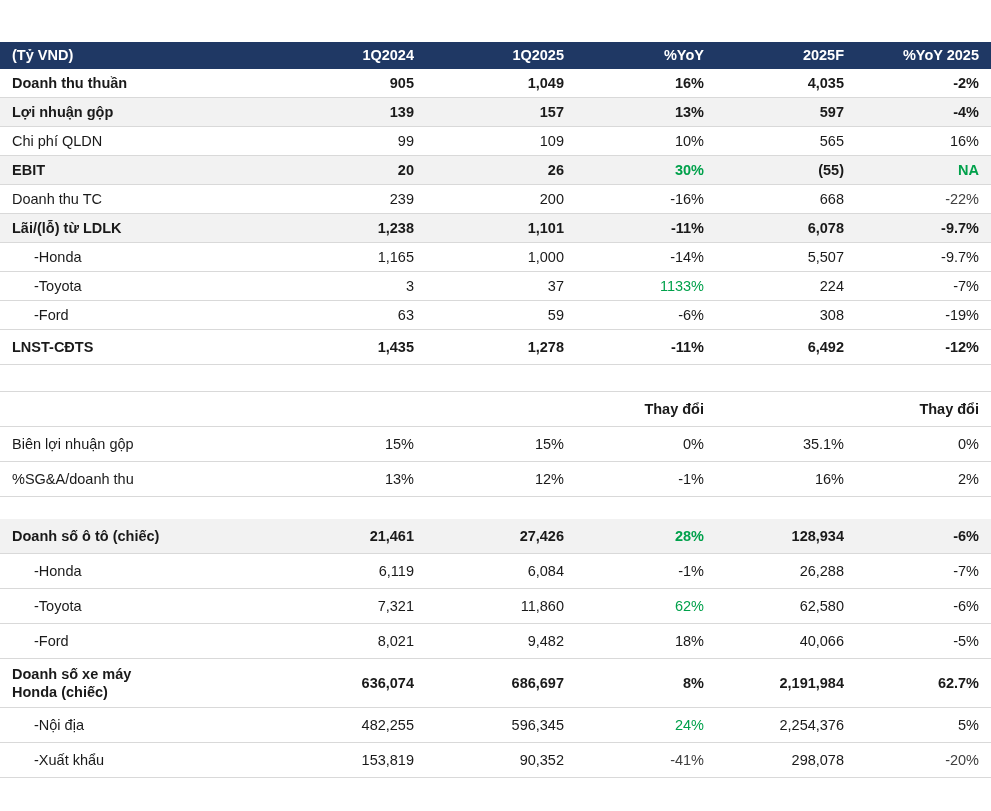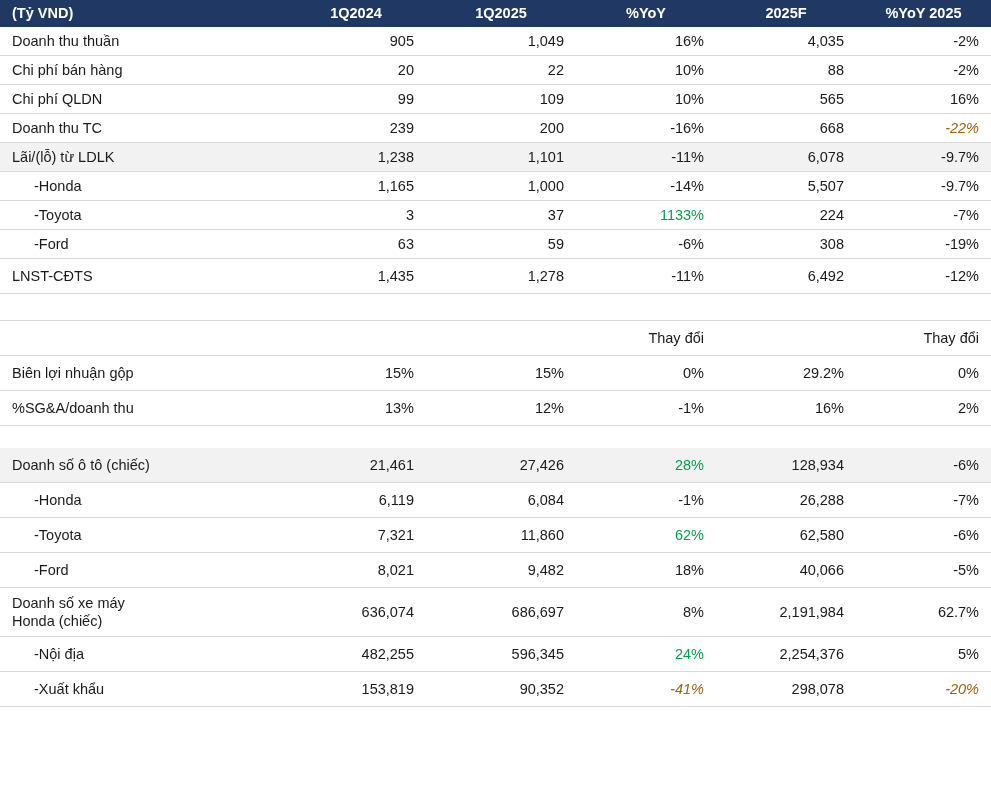--- a/index.html
+++ b/index.html
@@ -12,79 +12,81 @@
     height: 811px;
     font-family: "Liberation Sans", sans-serif;
     color: #1a1a1a;
     overflow: hidden;
   }
   #page {
     position: relative;
     width: 991px;
     height: 618px;
     box-sizing: border-box;
+    margin-top: 42px;
   }
   table.fin {
     width: 991px;
     border-collapse: collapse;
     table-layout: fixed;
     font-size: 14.5px;
   }
   table.fin col.c0 { width: 286px; }
   table.fin col.c1 { width: 140px; }
   table.fin col.c2 { width: 150px; }
   table.fin col.c3 { width: 140px; }
   table.fin col.c4 { width: 140px; }
   table.fin col.c5 { width: 135px; }
 
   thead th {
     background: #1f3864;
     color: #ffffff;
     font-weight: bold;
     font-size: 14.5px;
     padding: 5px 12px 6px 12px;
+    text-align: right;
     white-space: nowrap;
   }
   thead th.lead {
     text-align: left;
   }
   tbody td {
     padding: 6px 12px;
     text-align: right;
     white-space: nowrap;
     border-bottom: 1px solid #d9d9d9;
     vertical-align: middle;
   }
   tbody td.lead {
     text-align: left;
   }
   tbody tr.shade td {
     background: #f2f2f2;
   }
   tbody tr.bold td {
-    font-weight: normal;
+    font-weight: bold;
   }
   tbody tr.spacer td {
     border-bottom: 1px solid #d9d9d9;
     height: 26px;
     padding: 0;
     background: #ffffff;
   }
   tbody tr.gap td {
     border-bottom: none;
     height: 22px;
     padding: 0;
     background: #ffffff;
   }
   tbody tr.tall td {
     padding-top: 9px;
     padding-bottom: 9px;
   }
   .pos { color: #00a14b; }
-  .neg { color: #a16207; font-style: italic; }
+  .neg { color: #404040; }
   .indent { padding-left: 22px; }
   .twoline {
     line-height: 1.25;
   }
 </style>
 </head>
 <body>
 
 <div id="page">
   <table class="fin">
@@ -108,35 +110,43 @@
     </thead>
     <tbody id="tbody">
         <tr class="bold">
           <td class="lead">Doanh thu thuần</td>
           <td>905</td>
           <td>1,049</td>
           <td>16%</td>
           <td>4,035</td>
           <td>-2%</td>
         </tr>
-        <tr>
-          <td class="lead">Chi phí bán hàng</td>
-          <td>20</td>
-          <td>22</td>
-          <td>10%</td>
-          <td>88</td>
-          <td>-2%</td>
+        <tr class="bold shade">
+          <td class="lead">Lợi nhuận gộp</td>
+          <td>139</td>
+          <td>157</td>
+          <td>13%</td>
+          <td>597</td>
+          <td>-4%</td>
         </tr>
         <tr>
           <td class="lead">Chi phí QLDN</td>
           <td>99</td>
           <td>109</td>
           <td>10%</td>
           <td>565</td>
           <td>16%</td>
+        </tr>
+        <tr class="bold shade">
+          <td class="lead">EBIT</td>
+          <td>20</td>
+          <td>26</td>
+          <td class="pos">30%</td>
+          <td>(55)</td>
+          <td class="pos">NA</td>
         </tr>
         <tr>
           <td class="lead">Doanh thu TC</td>
           <td>239</td>
           <td>200</td>
           <td>-16%</td>
           <td>668</td>
           <td class="neg">-22%</td>
         </tr>
         <tr class="bold shade">
@@ -193,21 +203,21 @@
           <td></td>
           <td>Thay đổi</td>
           <td></td>
           <td>Thay đổi</td>
         </tr>
         <tr class="tall">
           <td class="lead">Biên lợi nhuận gộp</td>
           <td>15%</td>
           <td>15%</td>
           <td>0%</td>
-          <td>29.2%</td>
+          <td>35.1%</td>
           <td>0%</td>
         </tr>
         <tr class="tall">
           <td class="lead">%SG&amp;A/doanh thu</td>
           <td>13%</td>
           <td>12%</td>
           <td>-1%</td>
           <td>16%</td>
           <td>2%</td>
         </tr>

